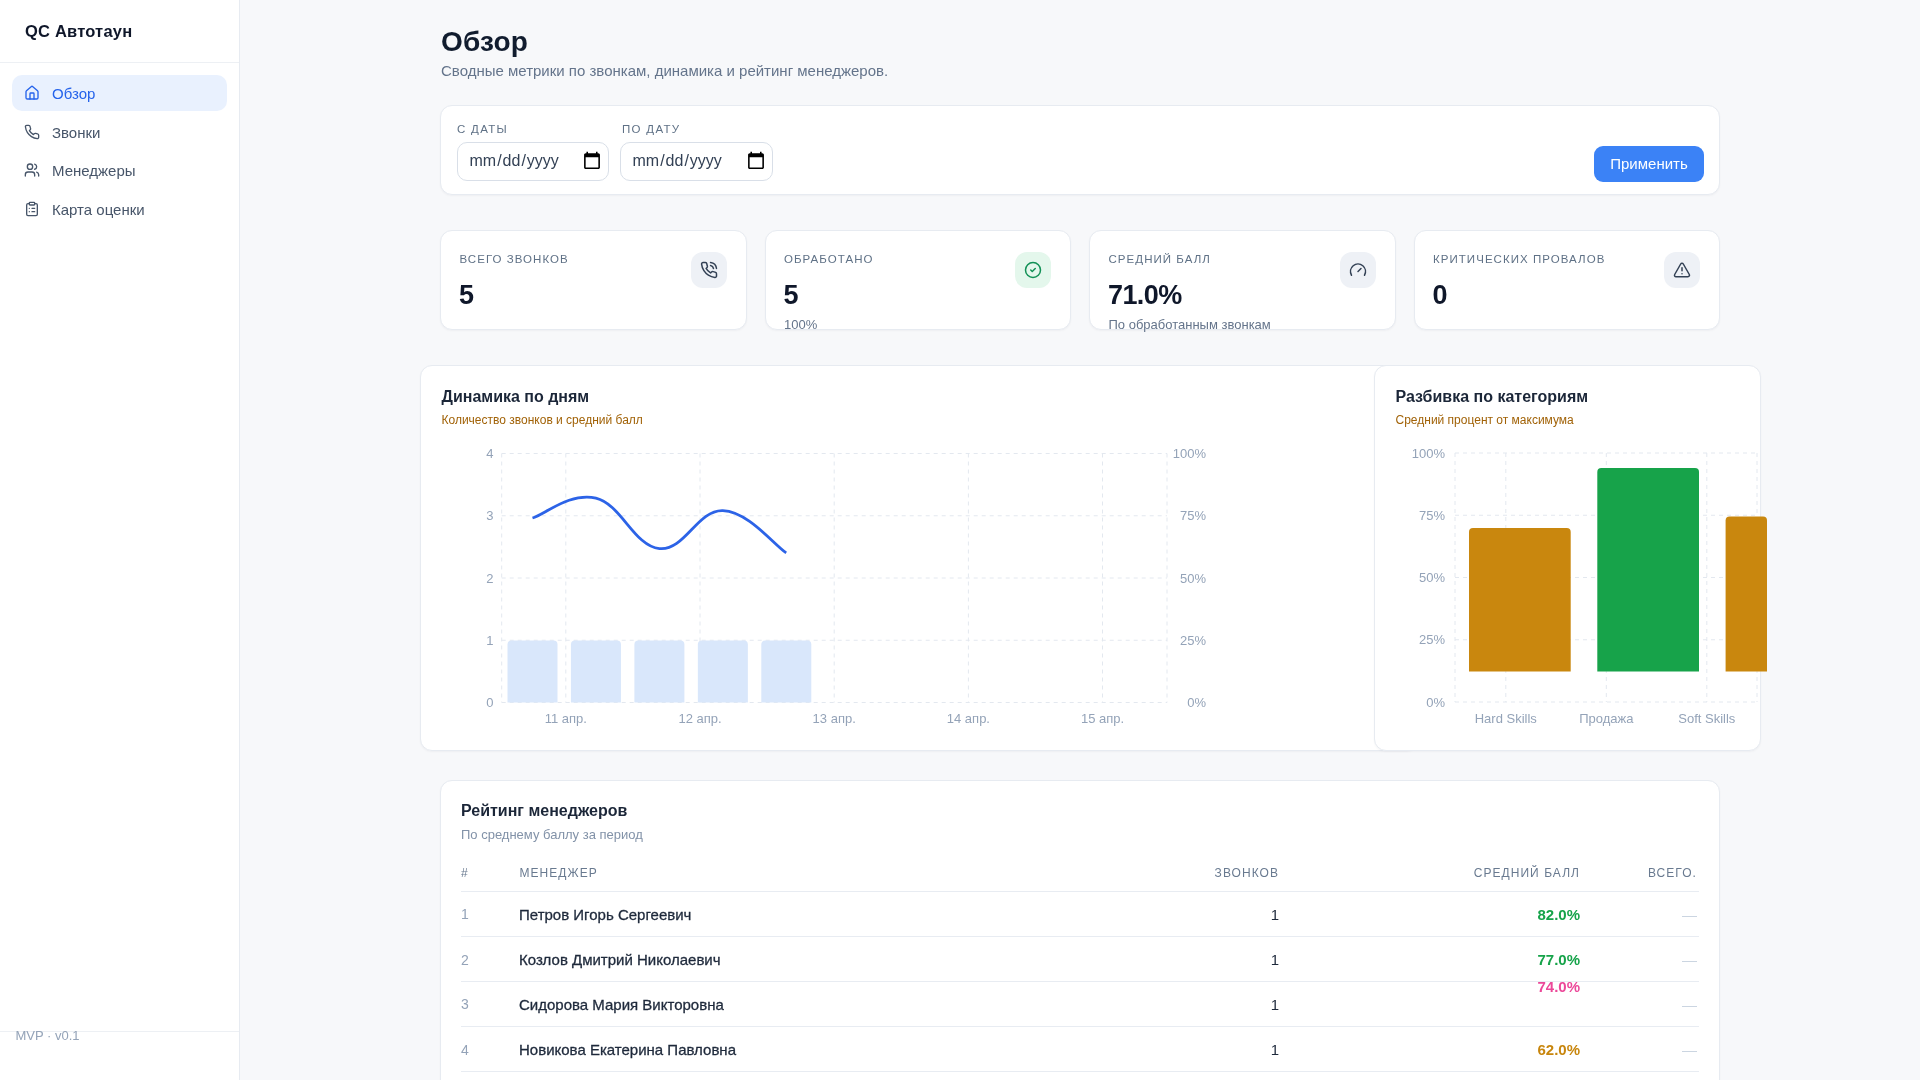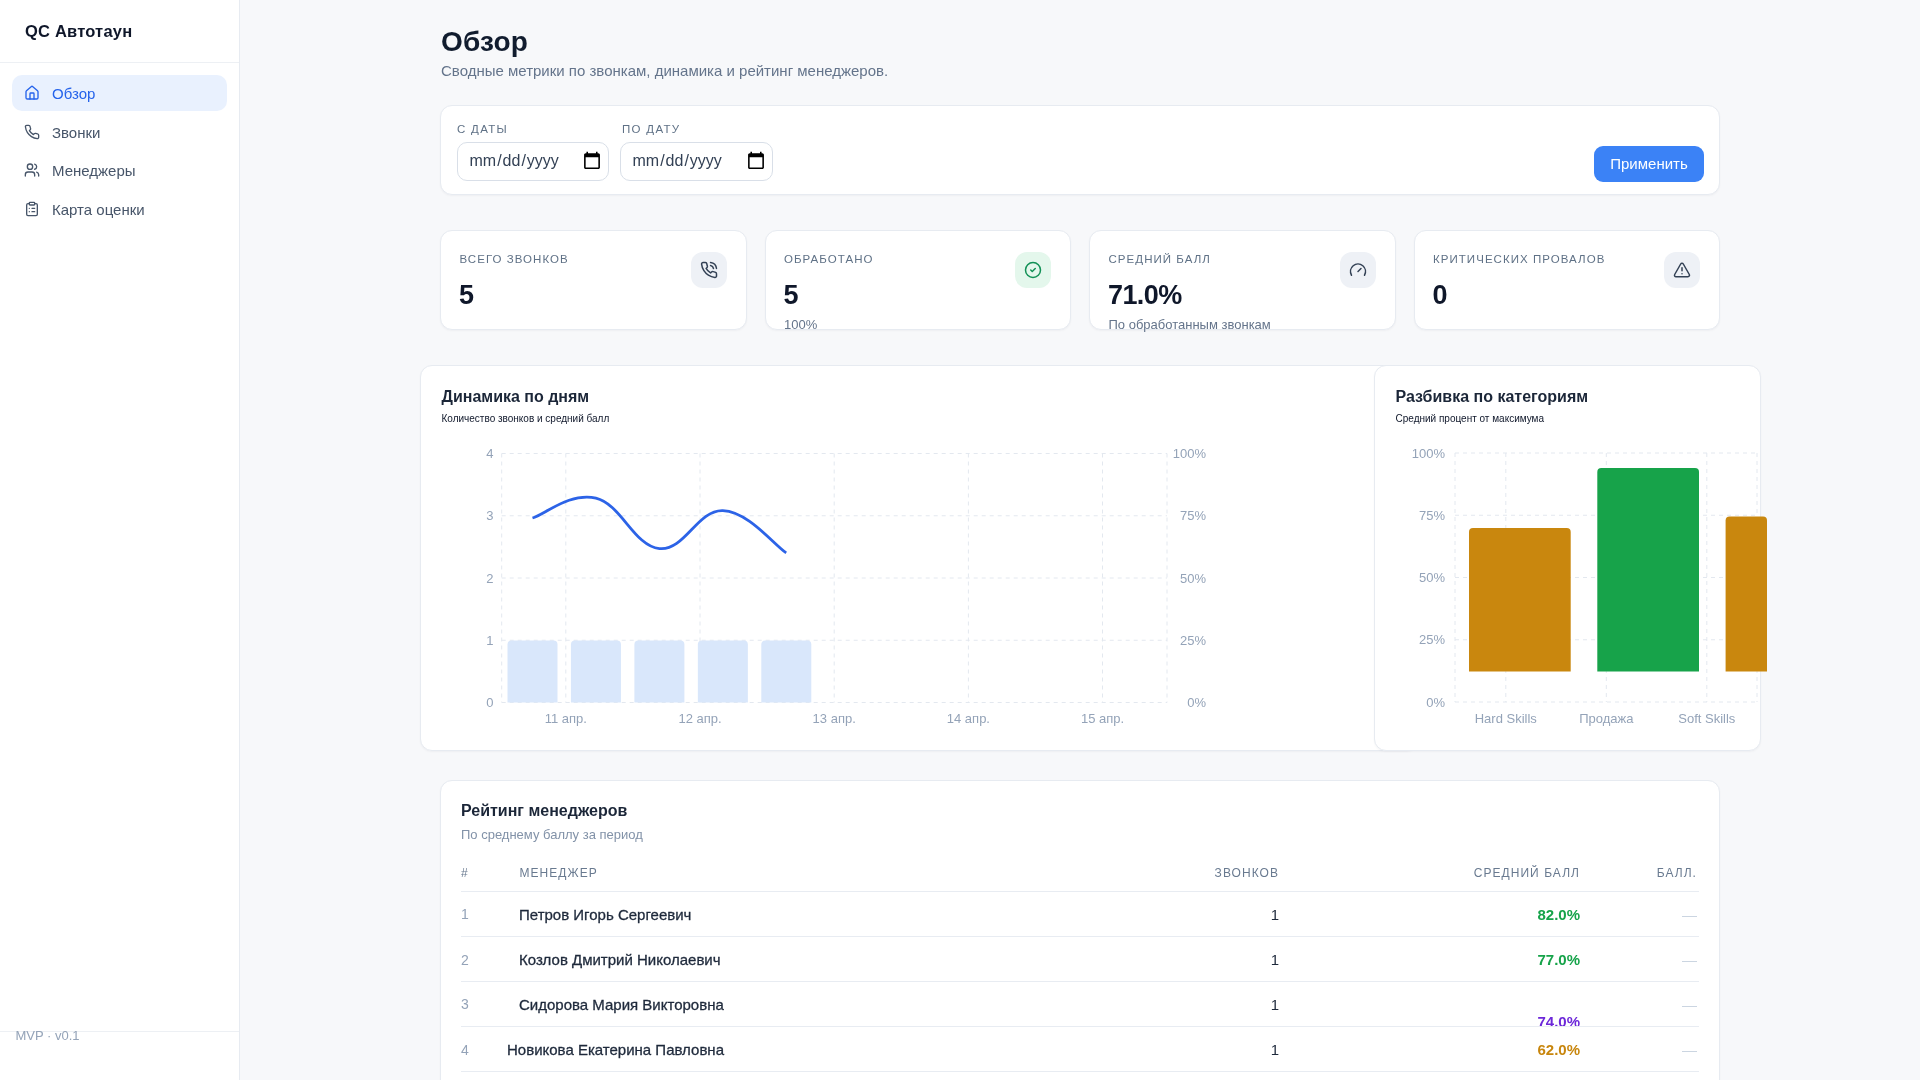--- a/index.html
+++ b/index.html
@@ -36,21 +36,21 @@
   .s-lbl { position:absolute; left:18.5px; top:21.5px; font-size:11.5px; font-weight:500; letter-spacing:1.05px; color:#5f7186; }
   .s-ico { position:absolute; right:19px; top:21px; width:36px; height:36px; border-radius:12px; background:#eef1f6; }
   .s-ico svg { position:absolute; left:9px; top:9px; }
   .s-val { position:absolute; left:18px; top:49px; font-size:27px; font-weight:bold; color:#0f172a; letter-spacing:-0.6px; }
   .s-sub { position:absolute; left:18.5px; top:86px; font-size:13px; color:#64748b; }
 
   
   #c1 { left:420px; top:365px; width:998px; height:386px; }
   #c2 { left:1374px; top:365px; width:387px; height:386px; }
   .c-title { position:absolute; left:20.5px; top:21.5px; font-size:16px; font-weight:bold; color:#1b2638; }
-  .c-sub { position:absolute; left:20.5px; top:47px; font-size:10px; color:#0f172a; }
+  .c-sub { position:absolute; left:20.5px; top:47px; font-size:12px; color:#a16207; }
 
   
   #t-card { left:440px; top:780px; width:1280px; height:330px; }
   #t-title { position:absolute; left:20px; top:20.5px; font-size:16px; font-weight:bold; color:#1b2638; }
   #t-sub { position:absolute; left:20px; top:46px; font-size:13px; color:#8292a8; }
   .th { position:absolute; top:85px; font-size:12px; font-weight:500; letter-spacing:1.05px; color:#697a90; }
   .tr-line { position:absolute; left:20px; width:1238px; height:1px; background:#e8ecf2; }
   .td { position:absolute; font-size:15px; }
   .td-num { color:#94a3b8; font-size:14px; }
   .td-name { color:#1e293b; font-weight:500; -webkit-text-stroke:0.3px #1e293b; }
@@ -232,39 +232,39 @@
 </svg>
 </div>
 
 <div class="card" id="t-card">
   <div id="t-title">Рейтинг менеджеров</div>
   <div id="t-sub">По среднему баллу за период</div>
   <div class="th" style="left:20px;">#</div>
   <div class="th" style="left:78.5px;">МЕНЕДЖЕР</div>
   <div class="th ra" style="left:838px;">ЗВОНКОВ</div>
   <div class="th ra" style="left:1139px;">СРЕДНИЙ БАЛЛ</div>
-  <div class="th ra" style="left:1256px;">БАЛЛ.</div>
+  <div class="th ra" style="left:1256px;">ВСЕГО.</div>
   <div class="tr-line" style="top:110px;"></div>
   <div class="td td-num" style="left:20px; top:124.5px;">1</div>
 <div class="td td-name" style="left:78px; top:124.5px;">Петров Игорь Сергеевич</div>
 <div class="td ra" style="left:838px; top:124.5px; color:#1e293b;">1</div>
 <div class="td td-pct ra" style="left:1139px; top:124.5px; color:#16a34a;">82.0%</div>
 <div class="td td-dash ra" style="left:1256px; top:124.5px;">—</div>
 <div class="tr-line" style="top:155px;"></div>
 <div class="td td-num" style="left:20px; top:170.5px;">2</div>
 <div class="td td-name" style="left:78px; top:169.5px;">Козлов Дмитрий Николаевич</div>
 <div class="td ra" style="left:838px; top:169.5px; color:#1e293b;">1</div>
 <div class="td td-pct ra" style="left:1139px; top:169.5px; color:#16a34a;">77.0%</div>
 <div class="td td-dash ra" style="left:1256px; top:169.5px;">—</div>
 <div class="tr-line" style="top:200px;"></div>
 <div class="td td-num" style="left:20px; top:214.5px;">3</div>
 <div class="td td-name" style="left:78px; top:214.5px;">Сидорова Мария Викторовна</div>
 <div class="td ra" style="left:838px; top:214.5px; color:#1e293b;">1</div>
-<div class="td td-pct ra" style="left:1139px; top:232px; color:#6d28d9;">74.0%</div>
+<div class="td td-pct ra" style="left:1139px; top:197px; color:#ec4899;">74.0%</div>
 <div class="td td-dash ra" style="left:1256px; top:214.5px;">—</div>
 <div class="tr-line" style="top:245px;"></div>
 <div class="td td-num" style="left:20px; top:260.5px;">4</div>
-<div class="td td-name" style="left:66px; top:259.5px;">Новикова Екатерина Павловна</div>
+<div class="td td-name" style="left:78px; top:259.5px;">Новикова Екатерина Павловна</div>
 <div class="td ra" style="left:838px; top:259.5px; color:#1e293b;">1</div>
 <div class="td td-pct ra" style="left:1139px; top:259.5px; color:#c8860d;">62.0%</div>
 <div class="td td-dash ra" style="left:1256px; top:259.5px;">—</div>
 <div class="tr-line" style="top:290px;"></div>
 </div>
 
 </body></html>

